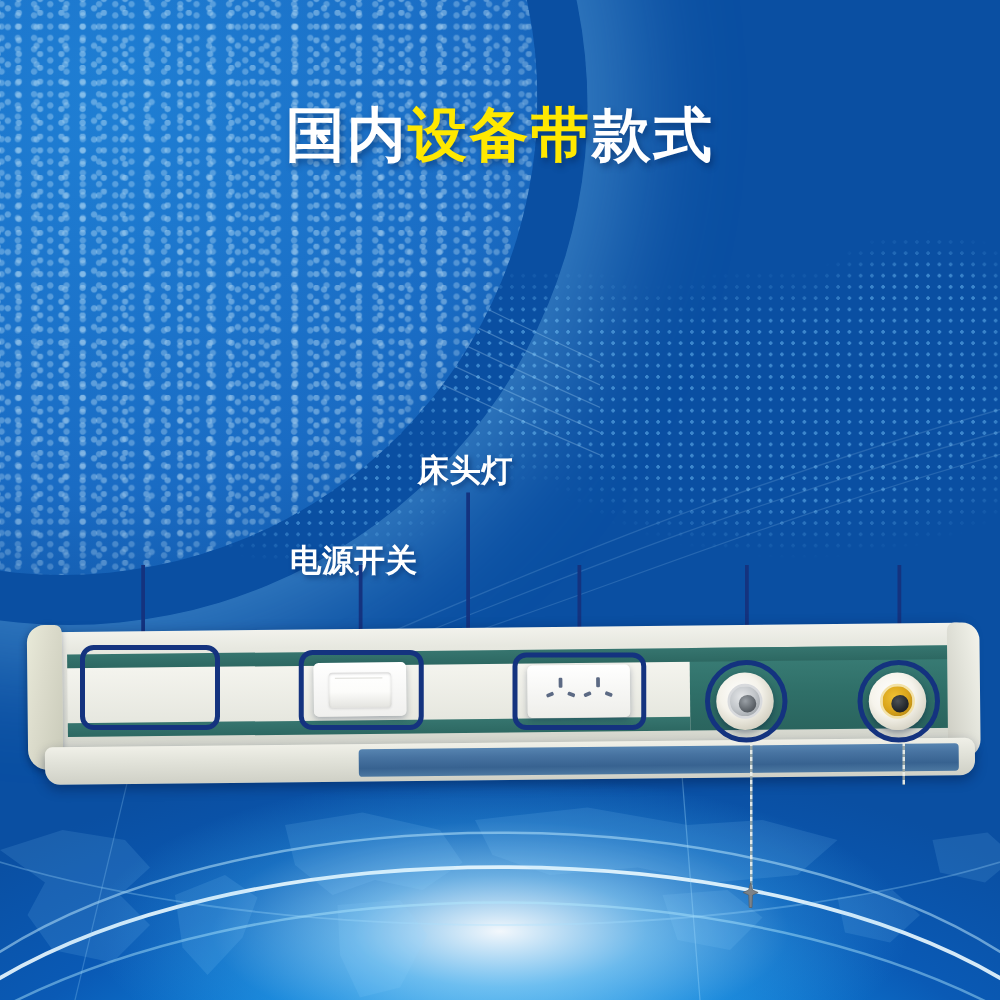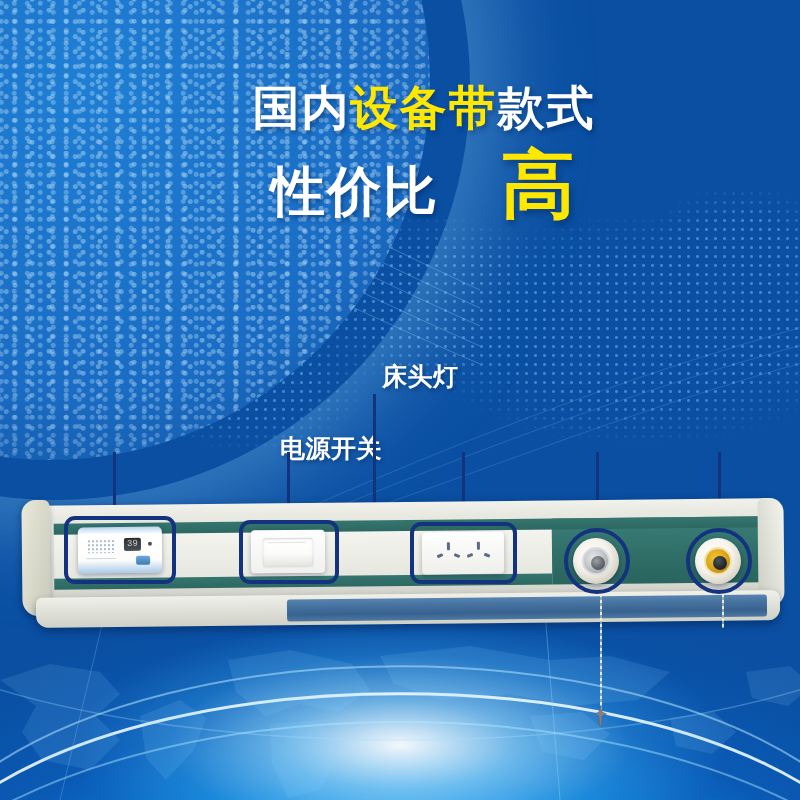--- a/index.html
+++ b/index.html
@@ -204,21 +204,21 @@
   .term-core{ position:absolute; left:7px; top:7px; width:14px; height:14px; border-radius:50%; }
   .core-o2{ background:radial-gradient(circle at 38% 34%, #9aa0a6 0%, #5f656b 60%, #3c4146 100%); }
   .core-suc{ background:radial-gradient(circle at 38% 34%, #4c5156 0%, #24282c 60%, #15181b 100%); }
 
   
   .cord{ position:absolute; width:2px;
     background:repeating-linear-gradient(180deg, rgba(235,238,232,.95) 0 3px, rgba(170,178,168,.8) 3px 6px); }
   .cord-handle{ position:absolute; width:13px; height:22px; }
 
   
-  .label, .hl-line1, .hl-line2 { user-select:none;margin-left:48px; }
+  .label, .hl-line1, .hl-line2 { user-select:none; }
 </style>
 </head>
 <body>
 
 <div id="stage">
 
   <div class="bg-base"></div>
   <div class="bg-dots"></div>
 
   <svg class="streaks" viewBox="0 0 520 420" preserveAspectRatio="none">
@@ -266,23 +266,20 @@
       <path d="M560,96 L612,92 L640,114 L614,140 L572,132 Z"></path>
       <path d="M700,98 L744,92 L766,112 L742,134 L706,126 Z"></path>
       <path d="M776,52 L820,46 L842,66 L818,86 L782,78 Z"></path>
     </g>
   </svg>
 
   <div class="headline">
     <div class="hl-line1">
       <span class="hl-w">国内</span><span class="hl-y">设备带</span><span class="hl-w">款式</span>
     </div>
-    <div class="hl-line2">
-      <span class="hl-w">性价比</span><span class="hl-gap"></span><span class="hl-big">高</span>
-    </div>
   </div>
 
   <div class="label" style="left:232px; top:432px;">电源开关</div>
   <div class="label" style="left:334px; top:360px;">床头灯</div>
 
   <div class="lead" style="left:113px; top:452px; height:76px;"></div>
   <div class="lead" style="left:287px; top:452px; height:79px;"></div>
   <div class="lead" style="left:373px; top:394px; height:212px;"></div>
   <div class="lead" style="left:462px; top:452px; height:81px;"></div>
   <div class="lead" style="left:596px; top:452px; height:88px;"></div>
@@ -294,27 +291,20 @@
       <div class="green-block"></div>
       <div class="stripe stripe-top"></div>
       <div class="stripe stripe-bot"></div>
     </div>
     <div class="cap-left"></div>
     <div class="cap-right"></div>
     <div class="lower-rail"></div>
     <div class="blue-strip"></div>
   </div>
 
-  <div class="intercom">
-    <div class="ic-grille"></div>
-    <div class="ic-line"></div>
-    <div class="ic-disp">39</div>
-    <div class="ic-led"></div>
-    <div class="ic-btn"></div>
-  </div>
 
   <div class="switch">
     <div class="switch-rocker"></div>
     <div class="switch-slit"></div>
   </div>
 
   <div class="socket">
     <div class="sock-unit a">
       <div class="sp sp-v"></div>
       <div class="sp sp-l"></div>

